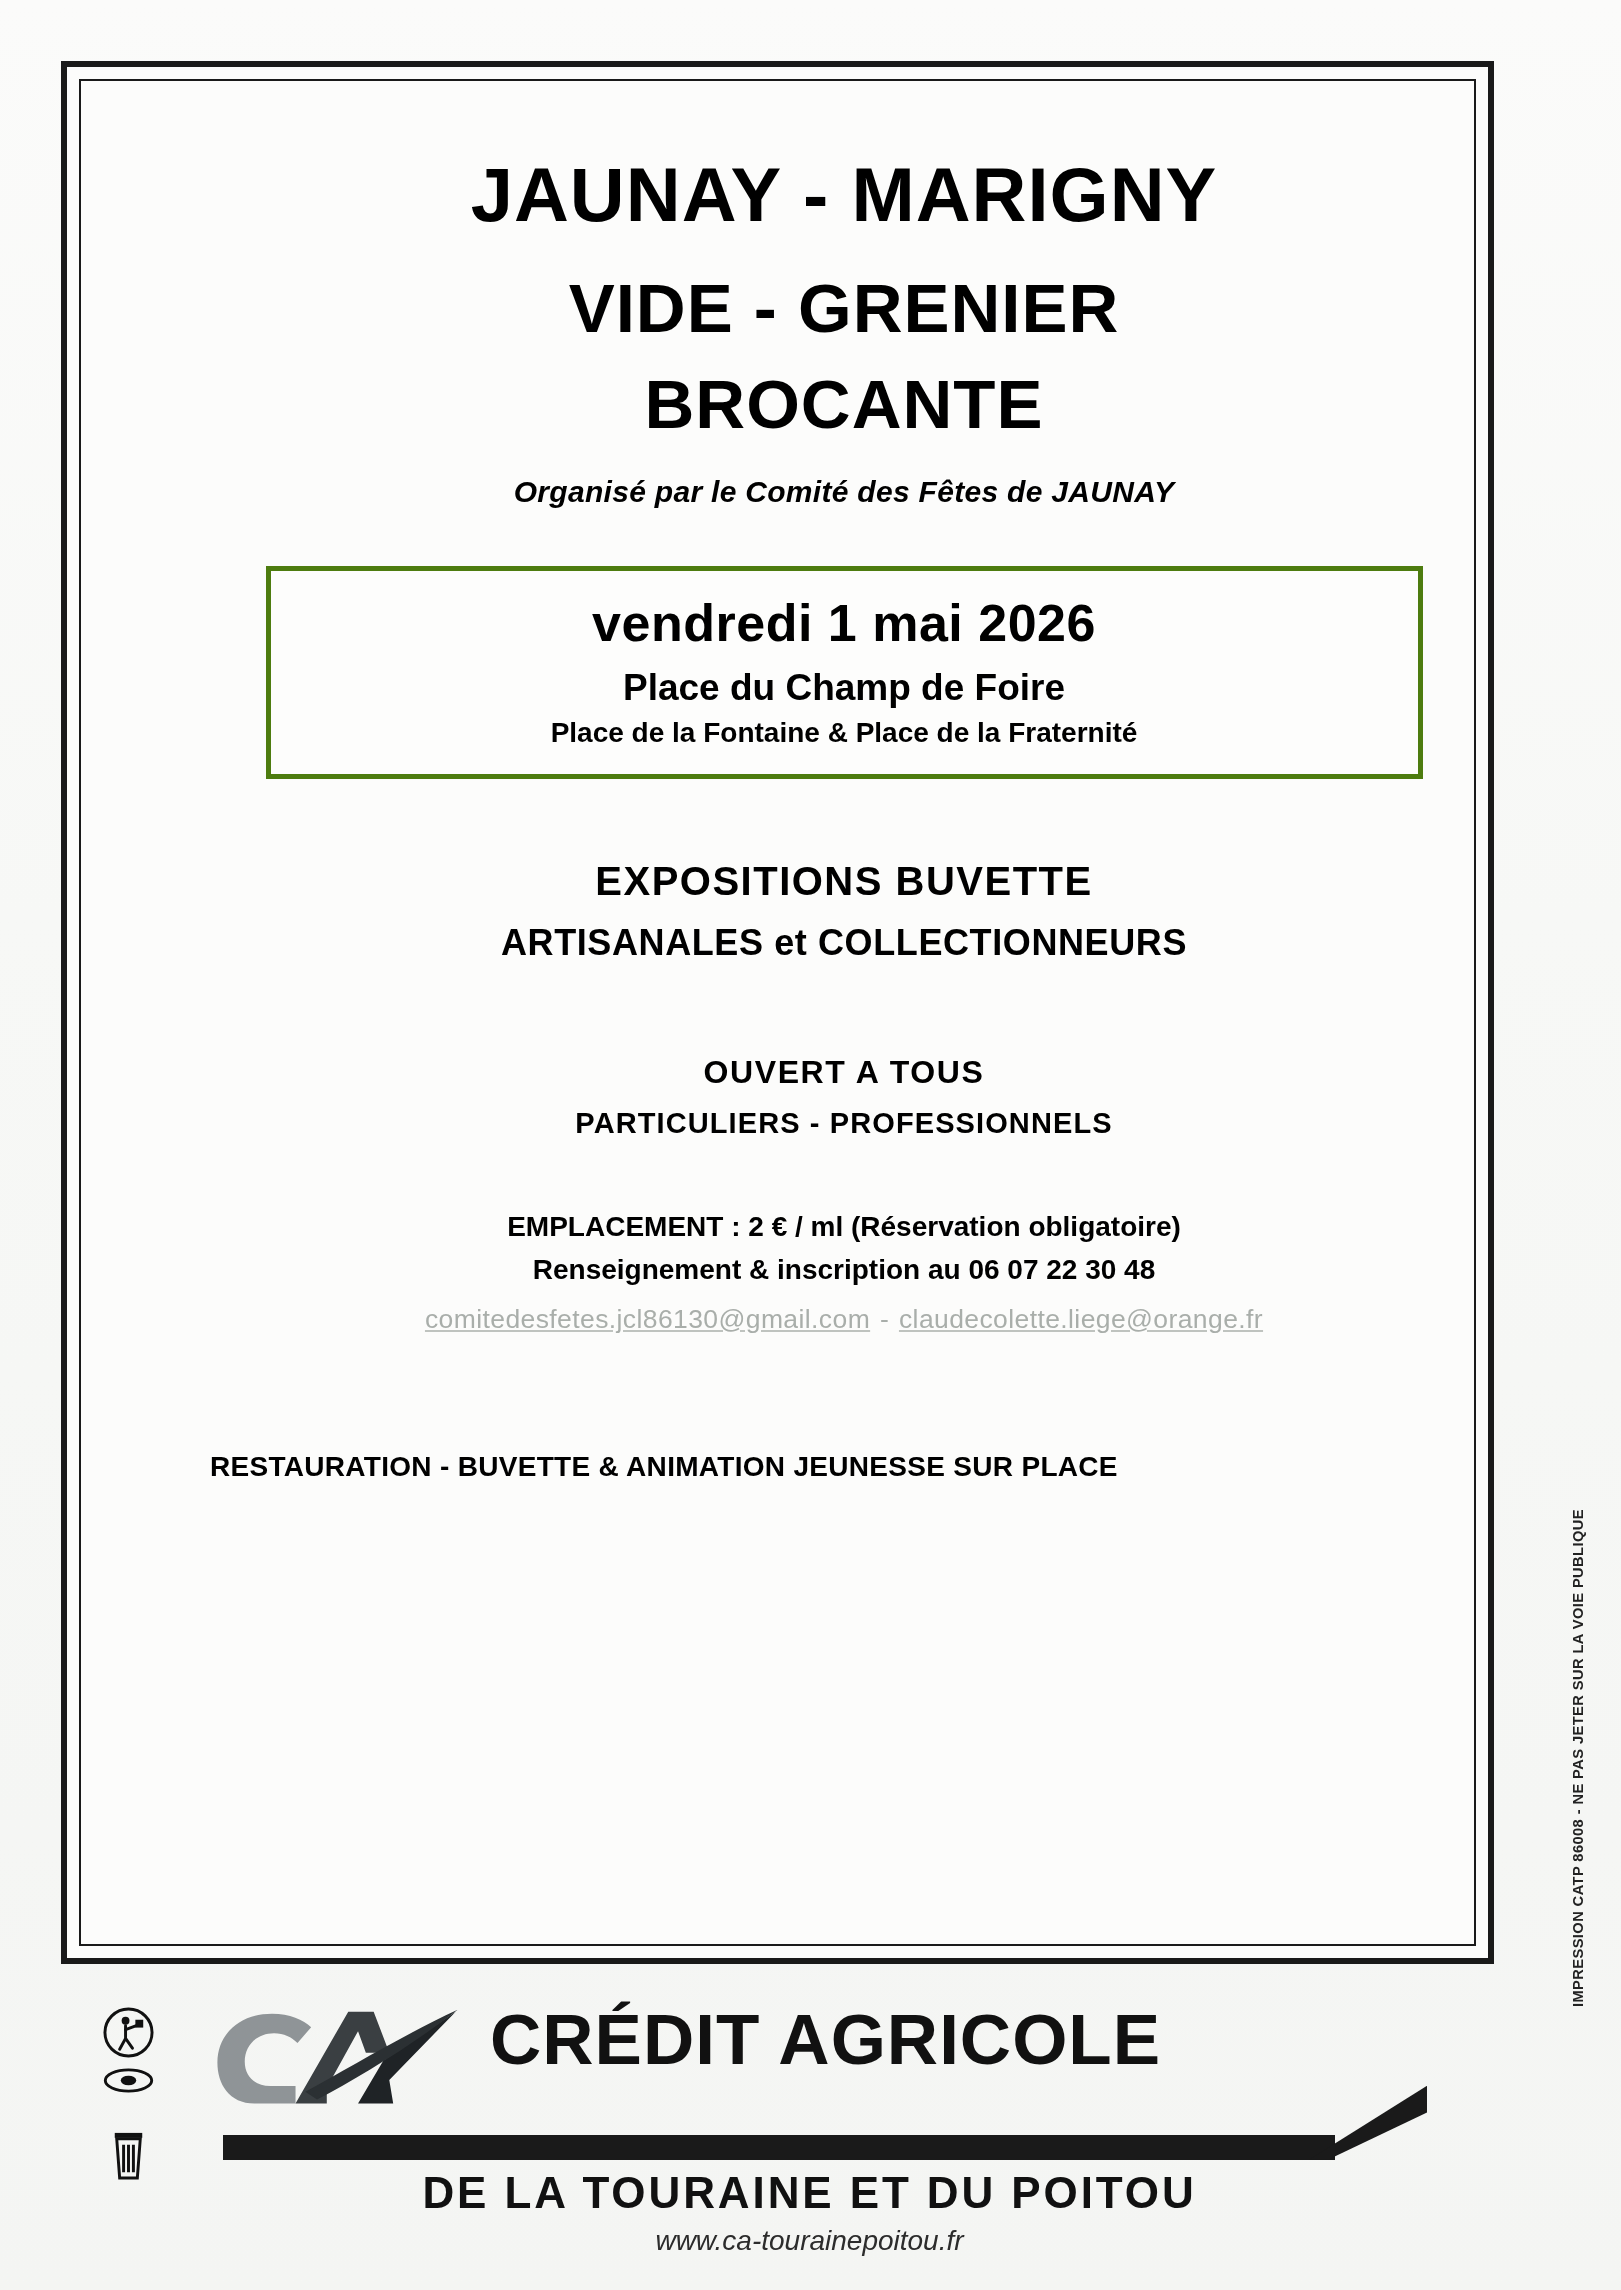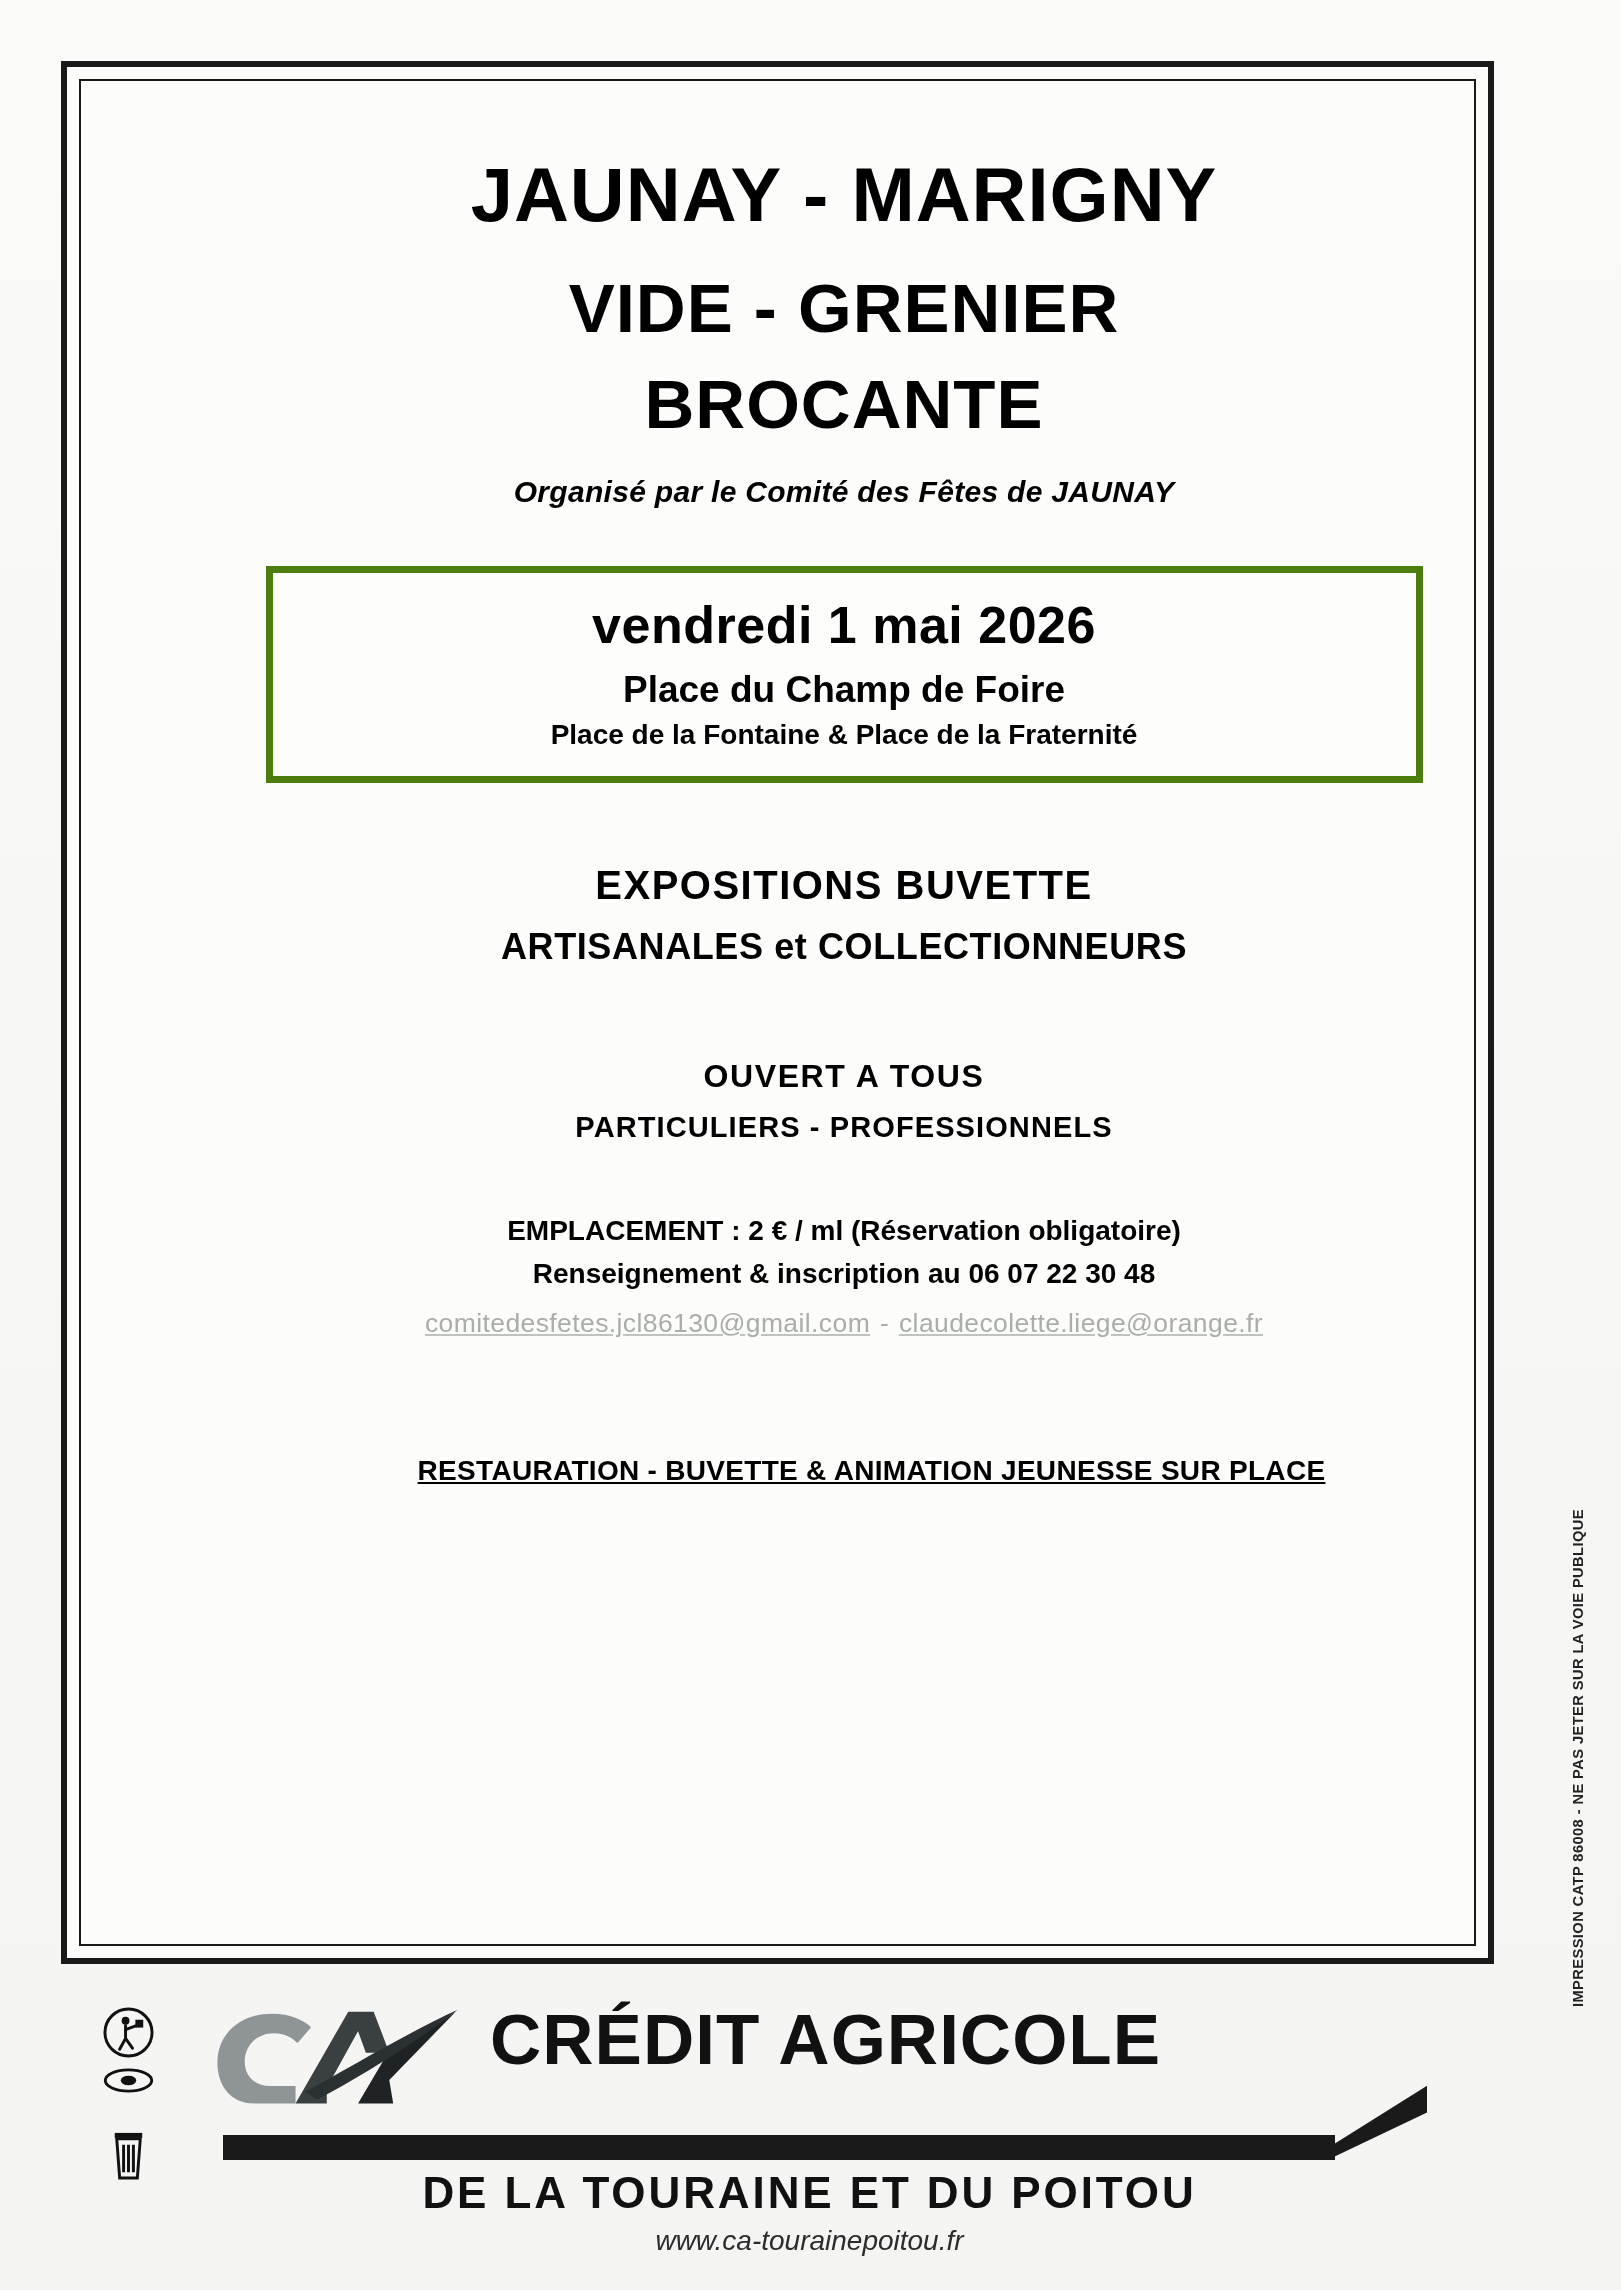--- a/index.html
+++ b/index.html
@@ -79,21 +79,21 @@
     font-size: 30px;
     font-weight: bold;
     font-style: italic;
     letter-spacing: 0.3px;
     margin: 0 0 57px 0;
   }
 
   .date-box {
     margin: 0 auto;
     width: 1157px;
-    border: 7px solid #4d7c0f;
+    border: 5px solid #4d7c0f;
     background: #fdfdfc;
     padding: 21.6px 9.8px 25.5px 9.8px;
     box-sizing: border-box;
   }
   .date-main {
     font-size: 52px;
     font-weight: bold;
     margin: 0 0 13.7px 0;
     letter-spacing: 0.5px;
   }
@@ -159,23 +159,22 @@
     color: #a9aeaa;
     text-decoration: none;
     padding: 0 9.8px;
   }
 
   .restauration {
     font-size: 28px;
     font-weight: bold;
     letter-spacing: 0.3px;
     margin: 116px 0 0 0;
-    text-align: center;
+    text-align: left;
     padding-left: 55px;
-    text-decoration: underline;
   }
 
   
   .side-note {
     position: absolute;
     right: 21.6px;
     top: 1509px;
     width: 29px;
     font-size: 14.7px;
     font-weight: bold;

